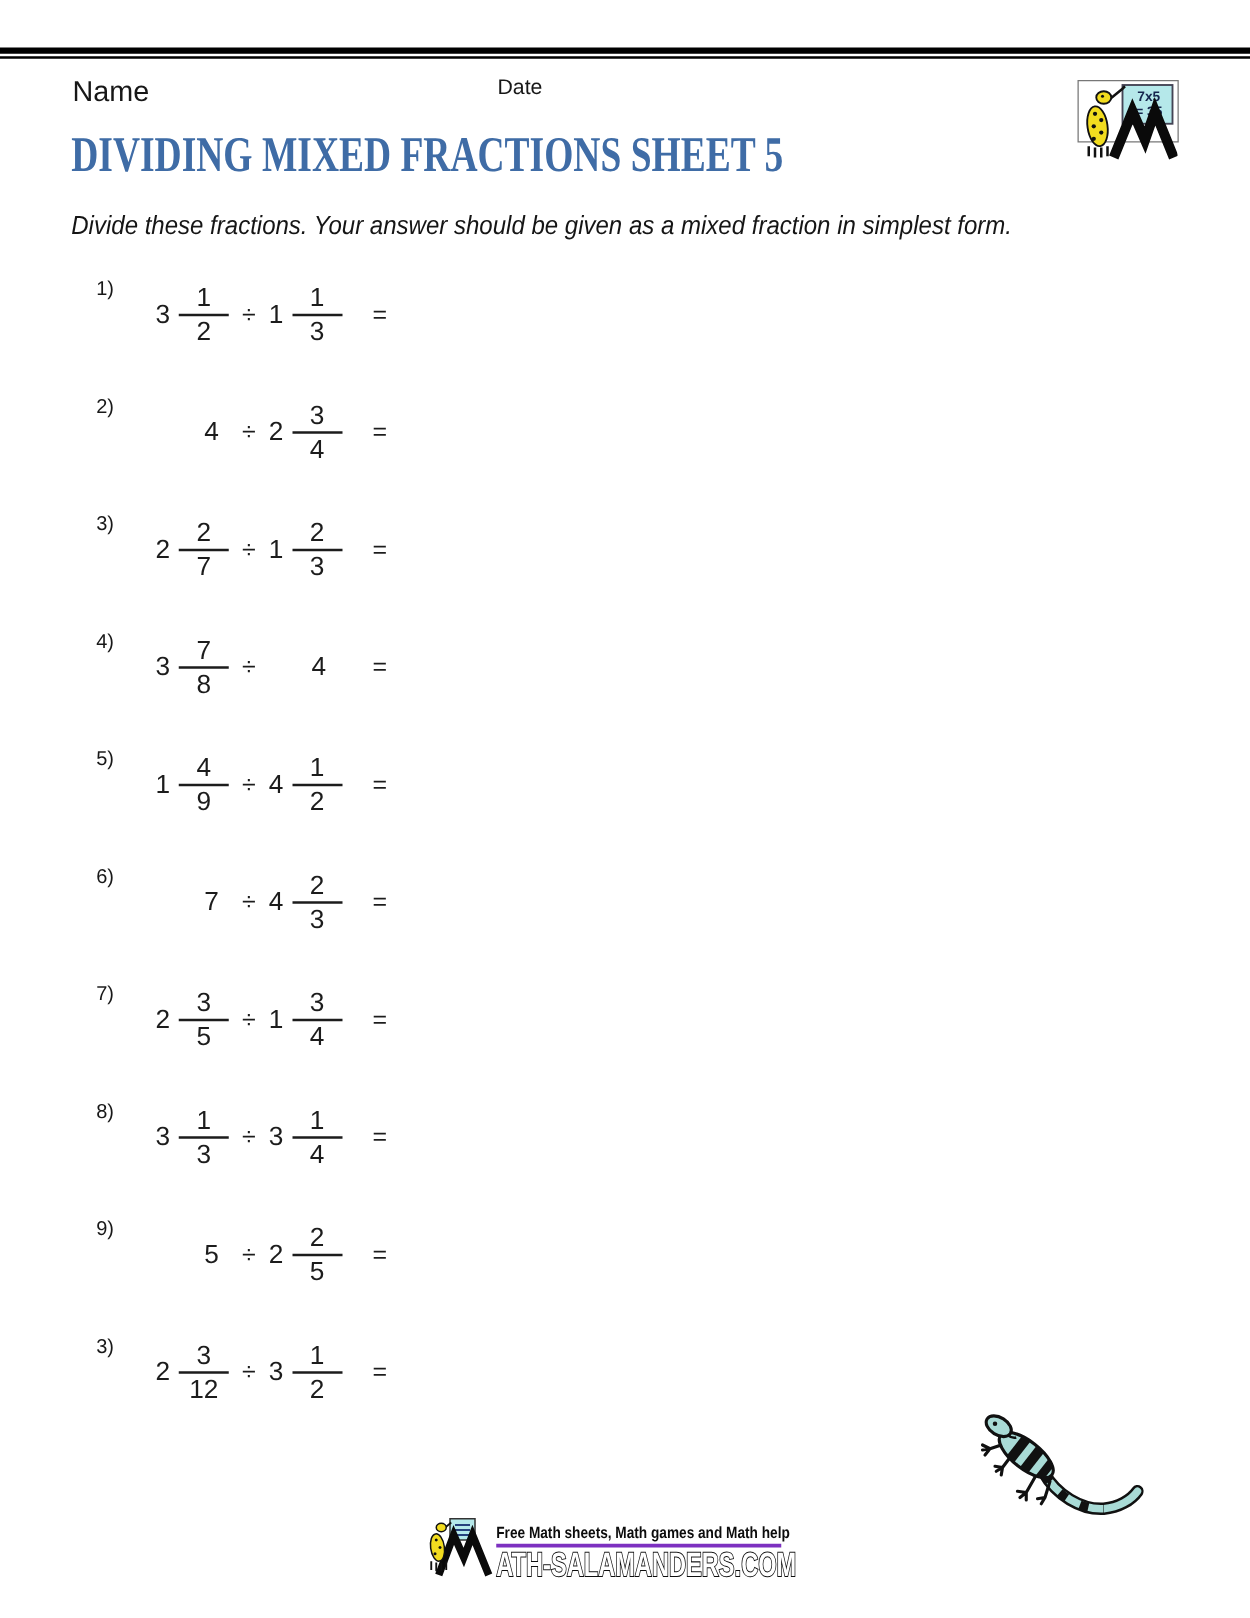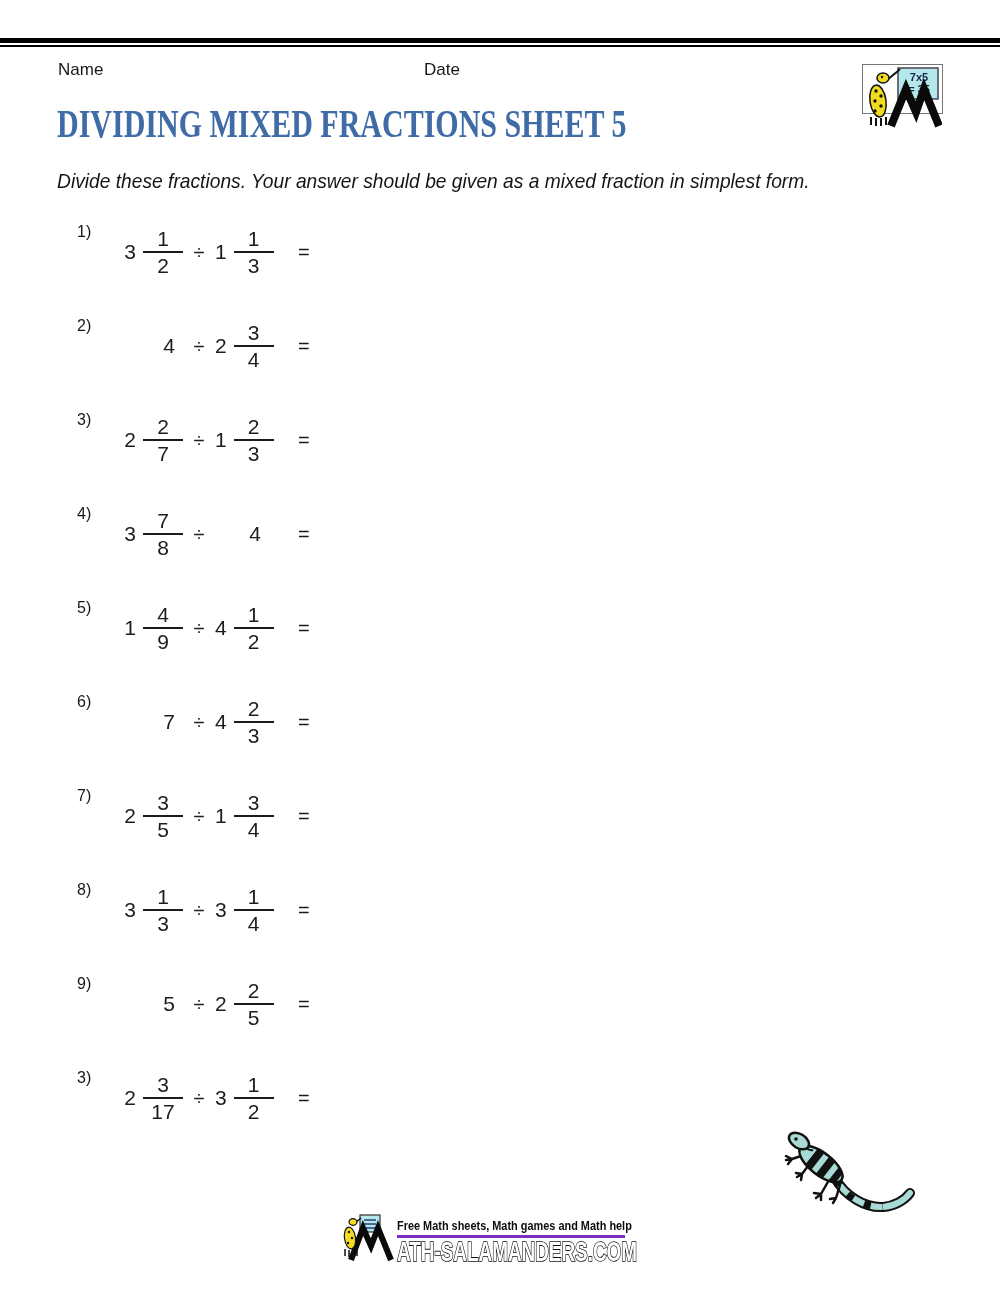--- a/index.html
+++ b/index.html
@@ -13,22 +13,22 @@
   html,body{margin:0;padding:0;}
   body{
     width:1000px;height:1294px;background:#ffffff;
     font-family:"Liberation Sans","DejaVu Sans",sans-serif;
     color:var(--text-black);position:relative;overflow:hidden;
   }
   .top-rule{
     position:absolute;left:0;top:38px;width:1000px;height:2px;
     border-top:5px solid #000;border-bottom:2px solid #000;background:#fff;
   }
-  .name-label{position:absolute;left:58px;top:60px;font-size:17px;color:#171717;}
-  .date-label{position:absolute;left:424px;top:60px;font-size:17px;color:#171717;}
+  .name-label{position:absolute;left:58px;top:60px;font-size:23px;color:#171717;}
+  .date-label{position:absolute;left:398px;top:60px;font-size:17px;color:#171717;}
   .logo-box{
     position:absolute;left:862px;top:64px;width:81px;height:50px;
     background:#fff;border:1px solid #777;box-sizing:border-box;
   }
   .page-title{
     position:absolute;left:57px;top:104px;margin:0;
     font-family:"Liberation Serif","DejaVu Serif",serif;font-weight:600;
     font-size:40px;line-height:1;color:var(--title-blue);
     transform:scaleX(0.75);transform-origin:left top;white-space:nowrap;
   }
@@ -284,21 +284,21 @@
     </div>
   </div>
 
   <div class="problem-row">
     <span class="pnum">3)</span>
     <div class="equation">
       <div class="operand op1">
         <span class="whole">2</span>
         <span class="frac">
           <span class="fnum">3</span>
-          <span class="fden">17</span>
+          <span class="fden">12</span>
         </span>
       </div>
       <span class="divsign">÷</span>
       <div class="operand op2">
         <span class="whole">3</span>
         <span class="frac">
           <span class="fnum">1</span>
           <span class="fden">2</span>
         </span>
       </div>

